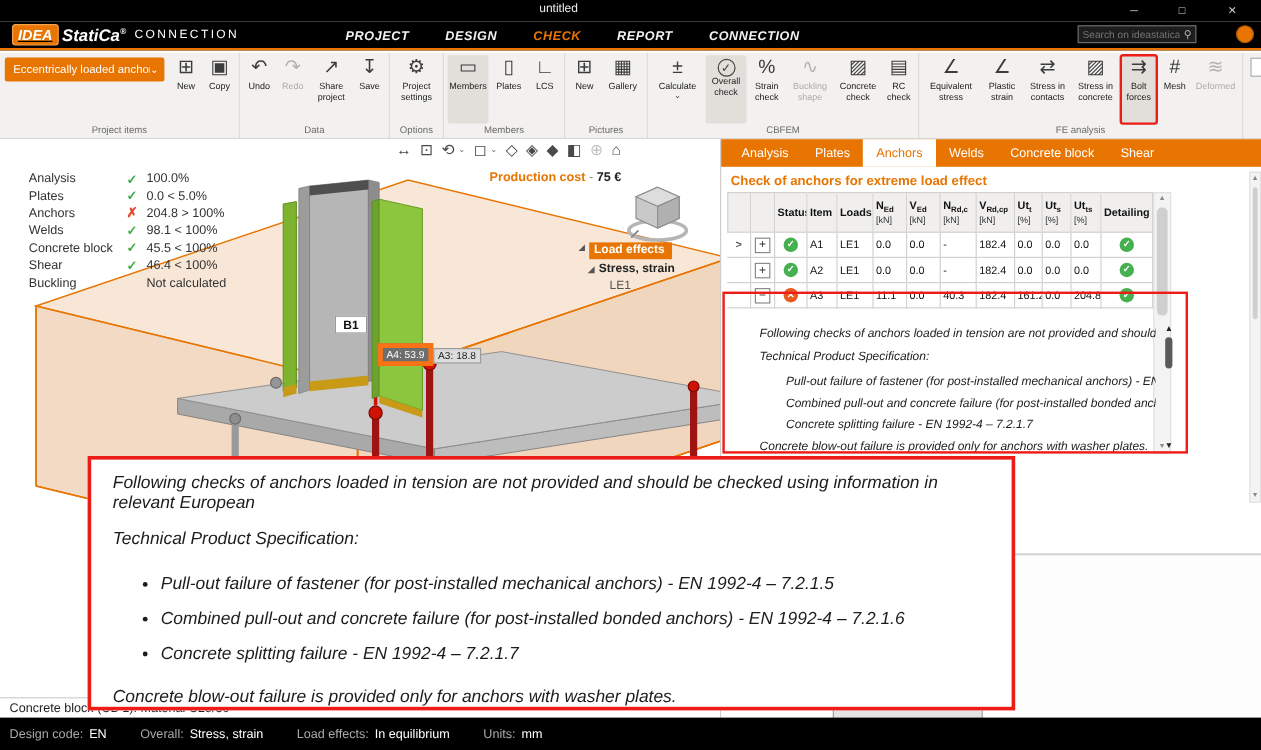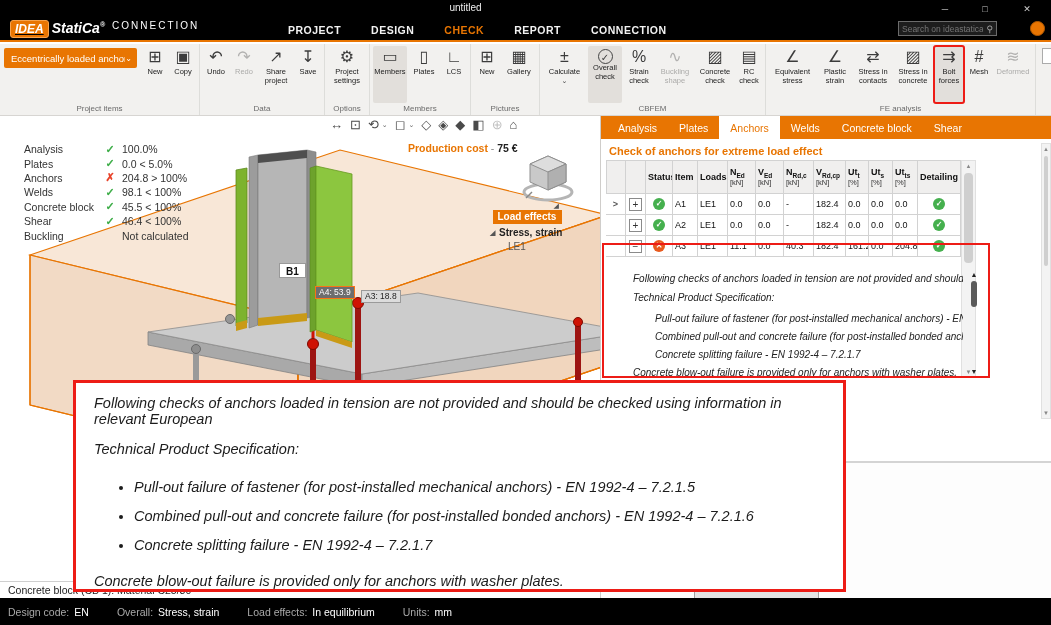--- a/index.html
+++ b/index.html
@@ -5,27 +5,27 @@
   html,body{margin:0;padding:0;background:#888;}
   #app{position:relative;width:1051px;height:625px;background:#fff;overflow:hidden;
        font-family:"Liberation Sans",sans-serif;-webkit-font-smoothing:antialiased;}
   [data-interactable]{box-sizing:border-box;}
   
   #titlebar{position:absolute;left:0;top:0;width:1051px;height:18px;background:#000;color:#ddd;}
   #win-title{position:absolute;left:0;right:120px;top:2px;text-align:center;font-size:10px;color:#eee;}
   .winctl{position:absolute;top:0;width:30px;height:18px;text-align:center;line-height:18px;font-size:9px;color:#ccc;cursor:default;}
   
   #menubar{position:absolute;left:0;top:18px;width:1051px;height:24px;background:#000;border-bottom:2px solid #e87502;}
-  #logo{position:absolute;left:10px;top:2px;display:flex;align-items:flex-start;text-decoration:underline;}
+  #logo{position:absolute;left:10px;top:2px;display:flex;align-items:center;text-decoration:underline;}
   #logo-idea{background:#e87502;color:#fff;font-weight:bold;font-style:italic;font-size:12px;padding:1px 4px;border-radius:3px;border:1px solid #f5a24d;}
   #logo-statica{color:#fff;font-weight:bold;font-style:italic;font-size:14px;margin-left:3px;}
   #logo-reg{color:#fff;font-size:7px;vertical-align:super;}
   #logo-product{color:#fff;font-size:10px;letter-spacing:2px;margin-left:7px;}
   #menu-tabs{position:absolute;left:288px;top:0;height:24px;display:flex;gap:30px;align-items:center;}
-  .menu-tab{color:#f2f2f2;font-size:10.5px;font-weight:600;letter-spacing:.5px;cursor:default;}
+  .menu-tab{color:#f2f2f2;font-size:10.5px;font-weight:600;letter-spacing:.5px;cursor:default;font-style:italic;}
   .menu-tab.active{color:#e87502;}
   #searchbox{position:absolute;left:898px;top:3px;width:99px;height:15px;background:#1d1d1d;border:1px solid #6b6b6b;display:flex;align-items:center;}
   #searchbox input{flex:1;background:transparent;border:0;outline:0;color:#bbb;font-size:8.5px;padding:0 3px;font-family:"Liberation Sans",sans-serif;width:80px;}
   #search-mag{color:#aaa;font-size:9px;padding-right:3px;}
   #account{position:absolute;left:1030px;top:3px;width:15px;height:15px;border-radius:50%;background:#e87502;border:1px solid #b55a00;}
   
   #ribbon{position:absolute;left:0;top:44px;width:1051px;height:72px;background:#f2f1ef;border-bottom:1px solid #d7d5d2;display:flex;}
   .rgroup{display:flex;flex-direction:column;border-right:1px solid #ddddda;}
   .rbuttons{flex:1;display:flex;align-items:stretch;padding:2px 2px 0 2px;}
   .rgroup-label{text-align:center;color:#6b6b6b;font-size:8px;padding:1px 6px 2px;}
@@ -54,29 +54,29 @@
   .sum-row{display:flex;height:14.4px;align-items:center;font-size:10.5px;color:#333;}
   .sum-label{width:74px;}
   .sum-ico{width:24px;text-align:center;font-weight:bold;font-size:11px;}
   .sum-ico.pass{color:#3fae49;} .sum-ico.fail{color:#e8432a;}
   .sum-val{color:#333;}
   #prodcost{position:absolute;left:408px;top:26px;font-size:10.5px;z-index:5;}
   #prodcost .pc-label{color:#e87502;font-weight:bold;}
   #prodcost .pc-sep{color:#888;} #prodcost .pc-val{color:#222;font-weight:bold;}
   #navcube{position:absolute;left:520px;top:36px;z-index:5;}
   #tree{position:absolute;left:482px;top:86px;z-index:6;font-size:10px;}
-  .tree-root{display:flex;align-items:flex-end;flex-direction:column;}
+  .tree-root{display:flex;align-items:flex-start;}
   .tree-tri{color:#555;font-size:7px;width:9px;}
   .tree-root-label{background:#e87502;color:#fff;font-weight:bold;padding:1px 6px 2px 4px;}
   .tree-child{display:flex;align-items:center;margin:3px 0 0 8px;font-weight:bold;color:#222;}
   .tree-leaf{margin:3px 0 0 26px;color:#555;}
   #model-labels div{position:absolute;z-index:4;font-size:8.5px;line-height:11px;}
   #lbl-b1{left:279px;top:147px;width:27px;height:15px;background:#fff;border:1px solid #999;color:#111;
           font-weight:bold;text-align:center;font-size:10px!important;line-height:15px!important;}
-  #lbl-a4{left:315px;top:170px;background:#6e6e6e;color:#fff;padding:0 3px;border:1px solid #f97316;}
+  #lbl-a4{left:315px;top:170px;background:#6e6e6e;color:#fff;padding:0 3px;border:4px solid #f97316;}
   #lbl-a3{left:361px;top:174px;background:#dcdcdc;color:#222;padding:0 3px;border:1px solid #9a9a9a;}
   
   #rightpanel{position:absolute;left:600px;top:116px;width:451px;height:482px;background:#fff;border-left:1px solid #cfcdca;}
   #rp-tabs{position:absolute;left:0;top:0;width:451px;height:23px;background:#e87502;display:flex;align-items:stretch;padding-left:6px;}
   .rp-tab{color:#fff;font-size:10.5px;display:flex;align-items:center;padding:0 11px;cursor:default;}
   .rp-tab.active{background:#fff;color:#e87502;}
   #rp-title{position:absolute;left:8px;top:29px;color:#e87502;font-weight:bold;font-size:11px;}
   #anchor-table{position:absolute;left:5px;top:44px;}
   .tgrid{display:grid;grid-template-columns:20px 20px 27px 25px 30px 28px 28px 30px 32px 23px 24px 25px 43px;}
   .th,.td{border-right:1px solid #d2d2d2;border-bottom:1px solid #d2d2d2;font-size:9px;color:#111;

